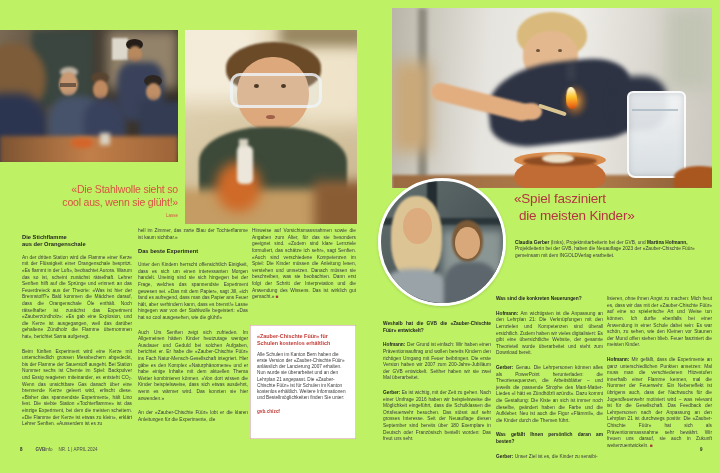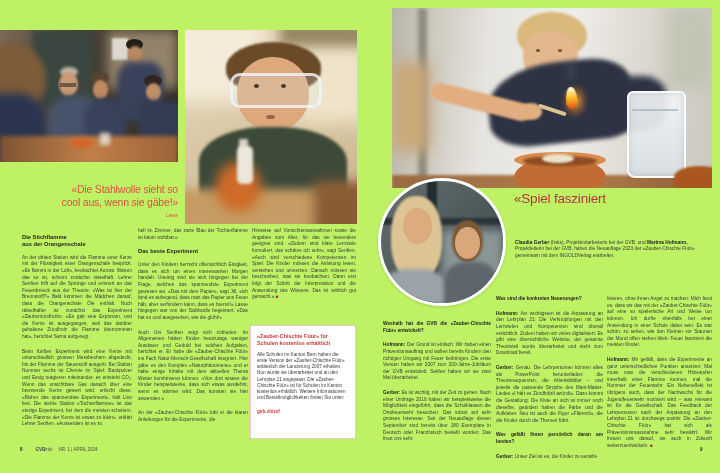--- a/index.html
+++ b/index.html
@@ -74,21 +74,21 @@
     <div class="b" style="left:8%;top:50%;width:86%;height:40%;background:#3d4a39;border-radius:45% 45% 10% 10%;filter:blur(1.5px);"></div>
     <div class="b" style="left:-5%;top:82%;width:110%;height:22%;background:#c59c63;filter:blur(5px);"></div>
     <div class="b" style="left:18%;top:68%;width:26%;height:26%;background:#cf6a28;border-radius:50%;filter:blur(6px);"></div>
     <div class="b" style="left:31.5%;top:56%;width:9px;height:10px;background:#d8d2c2;filter:blur(1.5px);"></div>
     <div class="b" style="left:30%;top:60%;width:16px;height:38px;background:#ece7da;border-radius:5px;filter:blur(1.5px);"></div>
     <div class="b" style="left:75%;top:78%;width:35%;height:30%;background:#8a5c34;filter:blur(6px);"></div>
   </div>
 
   <div class="lquote">
     <div>«Die Stahlwolle sieht so</div>
-    <div>cool aus, wenn sie gäbe!»</div>
+    <div>cool aus, wenn sie glüht!»</div>
   </div>
   <div class="scaled" style="left:38px;top:213px;width:280px;">
     <div class="attr">Lasse</div>
   </div>
 
   <div class="scaled col" style="left:22px;top:234px;width:220px;">
     <h3 class="subhead">Die Stichflamme
 aus der Orangenschale</h3>
     <p>An der dritten Station wird die Flamme einer Kerze mit der Flüssigkeit einer Orangenschale bespritzt. «Es flammt in der Luft», beobachtet Aurora. Warum das so ist, scheint zunächst rätselhaft. Lehrer Senften hilft auf die Sprünge und erinnert an das Feuerdreieck aus der Theorie: «Was ist hier der Brennstoff?» Bald kommen die Mädchen darauf, dass die Orangenschale Öle enthält. Noch rätselhafter ist zunächst das Experiment «Zauberzündholz»: «Es gab eine Explosion, und die Kerze ist ausgegangen, weil das darüber gehaltene Zündholz die Flamme übernommen hat», berichtet Sarna aufgeregt.</p>
     <p>Beim fünften Experiment wird eine Kerze mit unterschiedlich grossen Messbechern abgedeckt, bis der Flamme der Sauerstoff ausgeht. Bei Station Nummer sechs ist Chemie im Spiel: Backpulver und Essig reagieren miteinander, es entsteht CO₂. Wenn das unsichtbare Gas danach über eine brennende Kerze geleert wird, erlischt diese. «Bisher das spannendste Experiment», hält Lino fest. Die siebte Station «Tochterflamme» ist das einzige Experiment, bei dem die meisten scheitern. «Die Flamme der Kerze ist etwas zu klein», erklärt Lehrer Senften. «Ausserdem ist es zu</p>
@@ -154,20 +154,21 @@
     <div class="b" style="left:8%;top:12%;width:42%;height:70%;background:#dcc494;border-radius:45%;filter:blur(1px);"></div>
     <div class="b" style="left:18%;top:22%;width:24%;height:30%;background:#dcab7e;border-radius:50%;filter:blur(.6px);"></div>
     <div class="b" style="left:2%;top:72%;width:52%;height:35%;background:#9aa3a8;border-radius:40% 40% 0 0;filter:blur(2px);"></div>
     <div class="b" style="left:58%;top:32%;width:26%;height:34%;background:#7c5a36;border-radius:50%;filter:blur(.8px);"></div>
     <div class="b" style="left:61%;top:38%;width:20%;height:26%;background:#d9a87a;border-radius:50%;filter:blur(.6px);"></div>
     <div class="b" style="left:52%;top:66%;width:44%;height:40%;background:#5c666c;border-radius:40% 40% 0 0;filter:blur(2px);"></div>
   </div>
 
   <div class="rquote">
     <div>«Spiel fasziniert</div>
+    <div style="padding-left:5px;">die meisten Kinder»</div>
   </div>
 
   <div class="scaled caption" style="left:515px;top:239px;width:394px;">
     <b>Claudia Gerber</b><span> (links), Projektmitarbeiterin bei der GVB, und </span><b>Martina Hofmann,</b><span> Projektleiterin bei der GVB, haben die Neuauflage 2023 der «Zauber-Chischte Füür» gemeinsam mit dem INGOLDVerlag erarbeitet.</span>
   </div>
 
   <div class="scaled col" style="left:383px;top:320px;width:216px;">
     <p class="q">Weshalb hat die GVB die «Zauber-Chischte Füür» entwickelt?</p>
     <p class="ans"><b>Hofmann:</b> <span>Der Grund ist einfach: Wir haben einen Präventionsauftrag und wollen bereits Kindern den richtigen Umgang mit Feuer beibringen. Die erste Version haben wir 2007 zum 200-Jahre-Jubiläum der GVB entwickelt. Seither haben wir sie zwei Mal überarbeitet.</span></p>
     <p class="ans"><b>Gerber:</b> <span>Es ist wichtig, mit der Zeit zu gehen. Nach einer Umfrage 2016 haben wir beispielsweise die Möglichkeit eingeführt, dass die Schulklassen die Ortsfeuerwehr besuchen. Das stösst auf sehr grosses Interesse. Seit der Neuauflage diesen September sind bereits über 180 Exemplare in Deutsch oder Französisch bestellt worden: Das freut uns sehr.</span></p>

